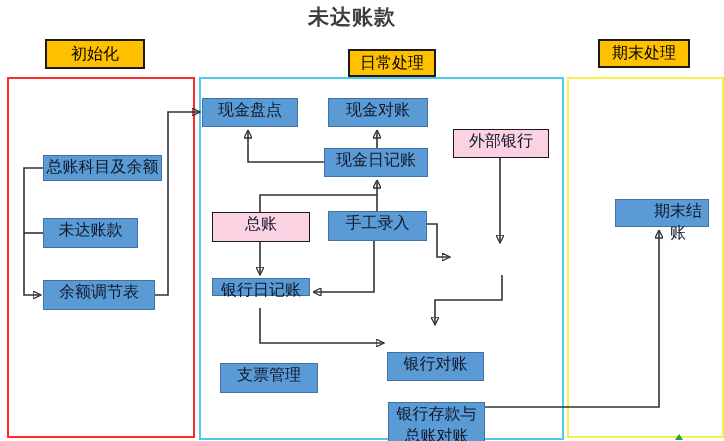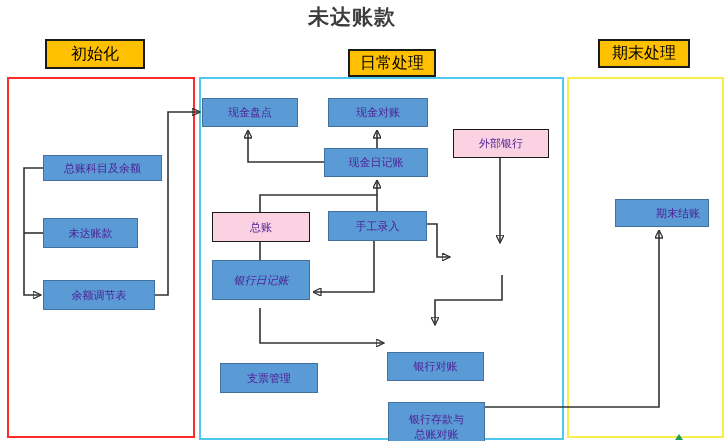--- a/index.html
+++ b/index.html
@@ -16,22 +16,22 @@
   .section.daily{left:199px;top:77px;width:361px;height:359px;border:2px solid #4fc8ee;}
   .section.period-end{left:567px;top:77px;width:153px;height:357px;border:2px solid #f7ef4a;}
   .header{
     position:absolute;display:flex;align-items:center;justify-content:center;
     background:#ffc000;border:2px solid #1a1a1a;font-size:16px;color:#000;
   }
   .header.init{left:45px;top:39px;width:96px;height:26px;}
   .header.daily{left:312px;top:49px;width:84px;height:24px;margin-left:36px;}
   .header.period-end{left:598px;top:39px;width:88px;height:25px;}
   .node{
-    position:absolute;display:flex;flex-direction:column;align-items:center;justify-content:center;
-    background:#5b9bd5;border:1.5px solid #41719c;color:#4c1d95;font-size:11px;
+    position:absolute;display:flex;flex-direction:column;align-items:center;justify-content:flex-start;
+    background:#5b9bd5;border:1.5px solid #41719c;color:#0f172a;font-size:16px;
     line-height:1.35;text-align:center;box-sizing:border-box;
   }
   .node.pink{background:#fbd2e2;border:1.5px solid #1a1a1a;}
   svg.wires{position:absolute;left:0;top:0;width:724px;height:441px;}
   svg.wires path{fill:none;stroke:#333;stroke-width:1.6;}
 </style>
 </head>
 <body>
 
 <div id="canvas">
@@ -91,21 +91,21 @@
     </div>
   <div class="node pink" style="left:453px;top:129px;width:96px;height:29px;">
       <span>外部银行</span>
     </div>
   <div class="node pink" style="left:212px;top:212px;width:98px;height:30px;">
       <span>总账</span>
     </div>
   <div class="node" style="left:328px;top:211px;width:99px;height:30px;">
       <span>手工录入</span>
     </div>
-  <div class="node" style="left:212px;top:260px;width:98px;height:40px;font-style:italic;">
+  <div class="node" style="left:212px;top:278px;width:98px;height:18px;">
       <span>银行日记账</span>
     </div>
   <div class="node" style="left:220px;top:363px;width:98px;height:30px;">
       <span>支票管理</span>
     </div>
   <div class="node" style="left:387px;top:328px;width:97px;height:29px;margin-top:24px;">
       <span>银行对账</span>
     </div>
   <div class="node" style="left:388px;top:382px;width:97px;height:50px;margin-top:20px;">
     <span>银行存款与</span>

